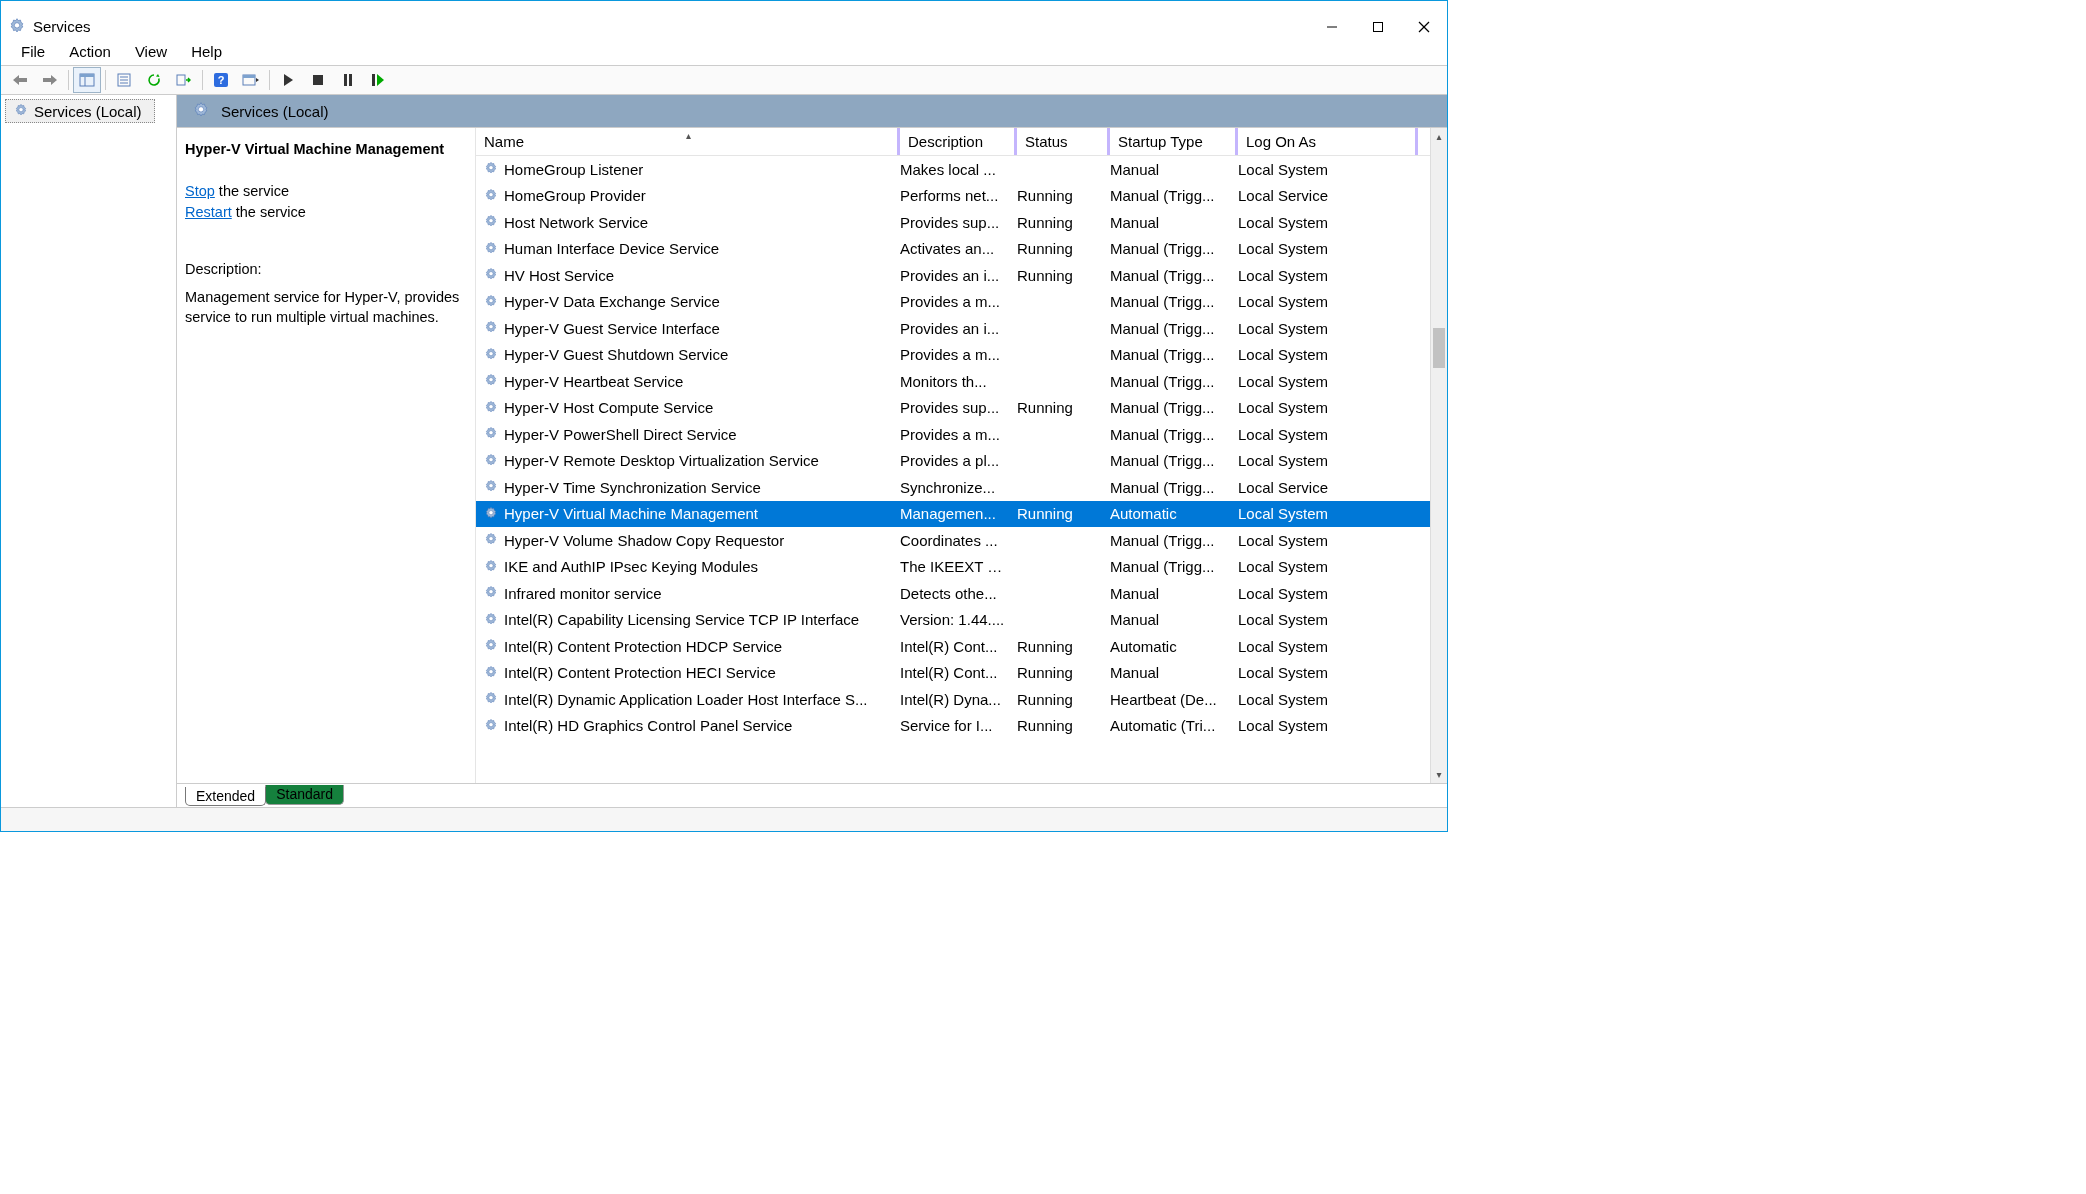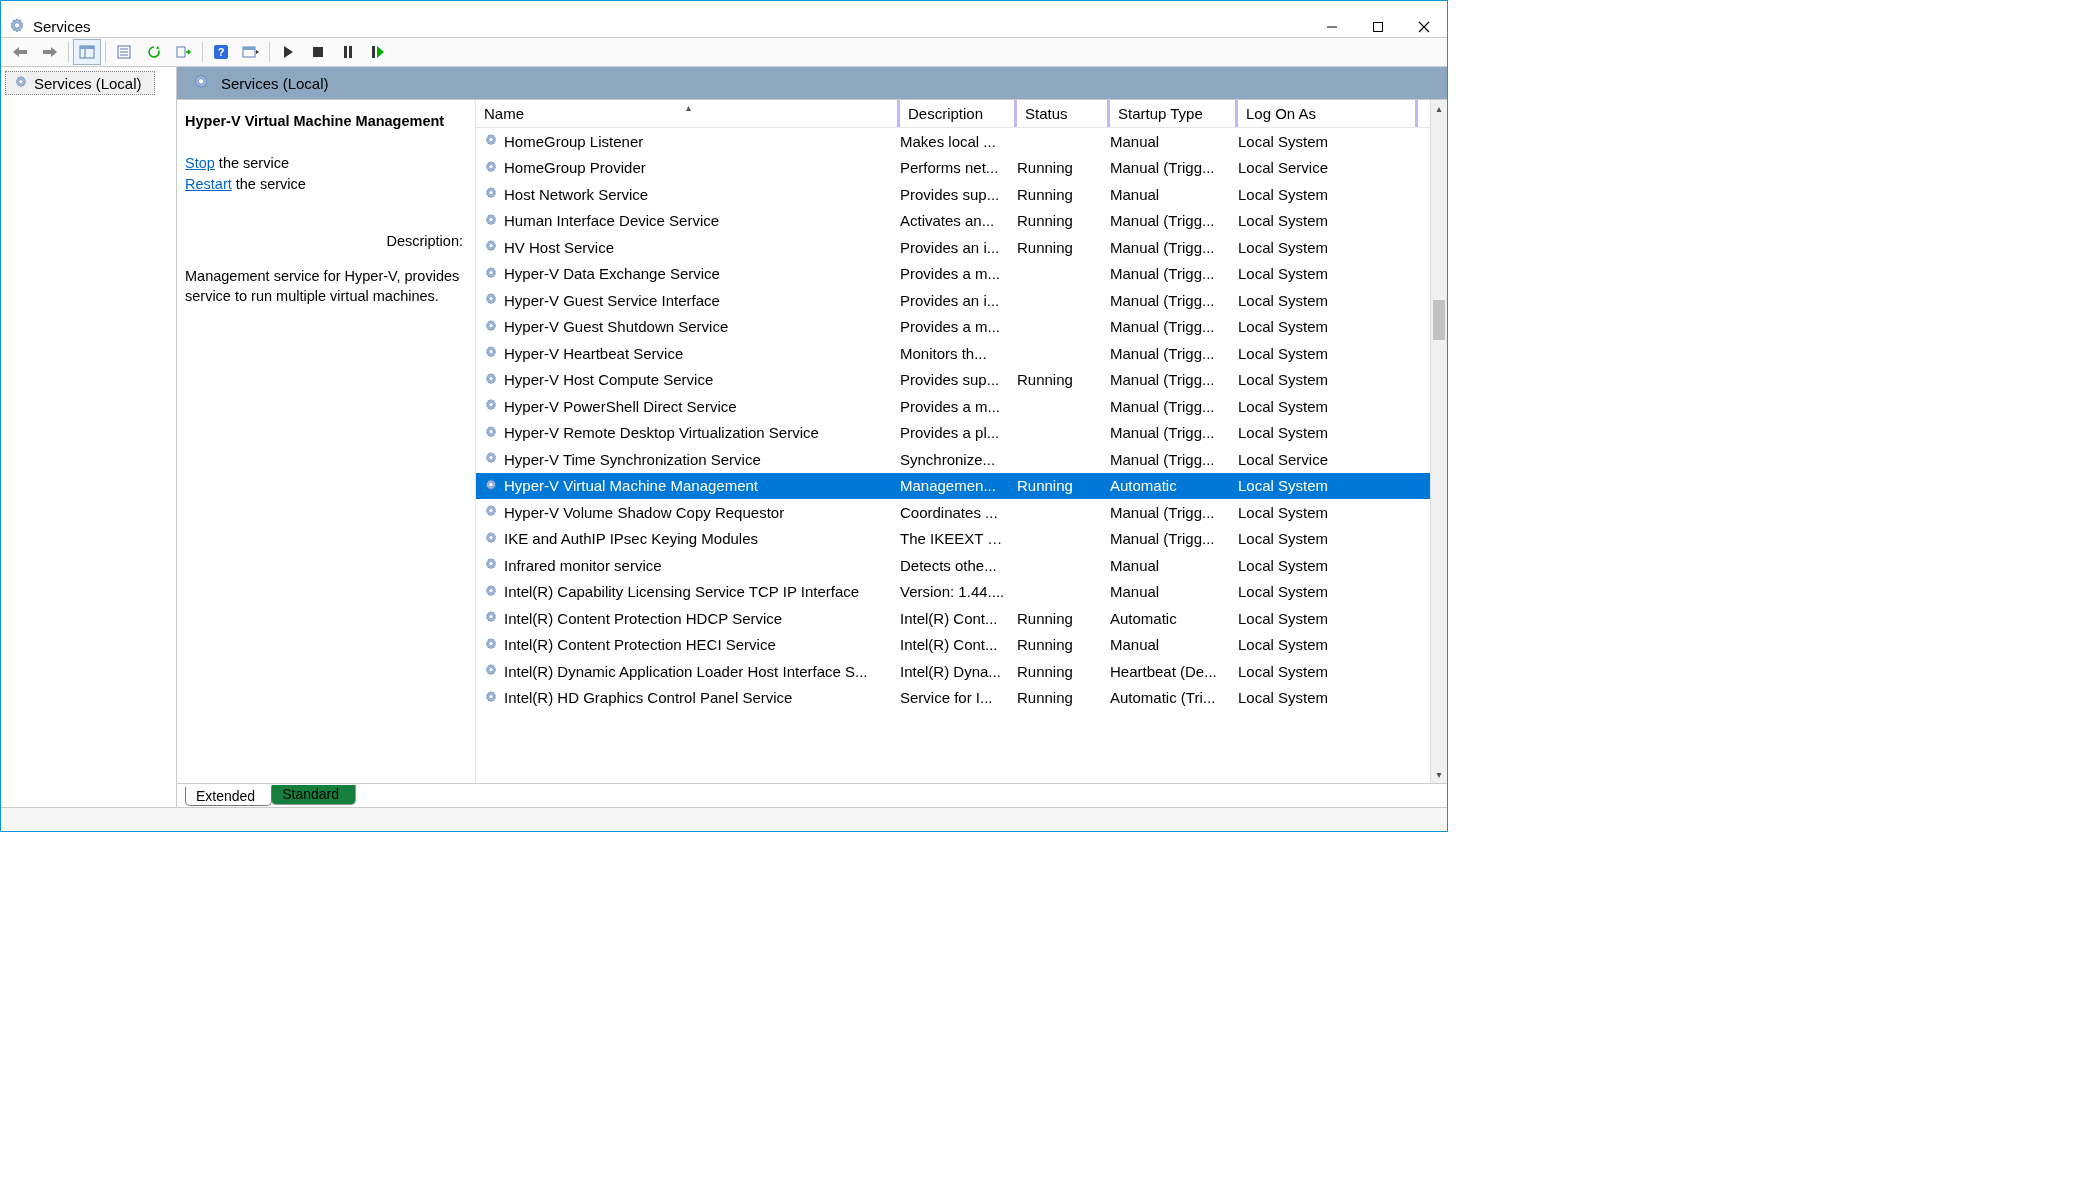--- a/index.html
+++ b/index.html
@@ -108,21 +108,21 @@
   }
 
   .details-pane {
     width:298px;
     padding:12px 12px 0 8px;
     font-size:14.5px;
   }
   .details-title { font-weight:700; margin-bottom:22px; line-height:1.3;}
   .details-links { margin-bottom:38px; line-height:1.45;}
   .link { color:#0066cc; text-decoration:underline; cursor:pointer;text-align:center; }
-  .desc-label { margin-bottom:17px;text-align:right; }
+  .desc-label { margin-bottom:10px; }
   .desc-text { line-height:1.4; }
 
   .list-pane {
     flex:1;
     display:flex;
     flex-direction:column;
     min-width:0;
     border-left:1px solid #e5e5e5;
     position:relative;
   }
@@ -198,21 +198,21 @@
   .tabs-bar {
     height:24px;
     border-top:1px solid #ccc;
     display:flex;
     align-items:flex-end;
     padding-left:8px;
     font-size:14px;
     background:#fff;
   }
   .tab {
-    padding:1px 16px 1px 10px;
+    padding:1px 10px 1px 10px;
     border:1px solid #999;
     border-top-left-radius:0;
     border-top-right-radius:0;
     border-bottom-left-radius:5px;
     border-bottom-right-radius:5px;
     border-top:none;
     background:#fff;
     margin-right:-1px;
     position:relative;
     top:-1px;
@@ -258,20 +258,26 @@
       </div>
       <div class="wc-btn close">
         <svg width="12" height="12" viewBox="0 0 12 12">
             <line x1="1" y1="1" x2="11" y2="11" stroke="#000" stroke-width="1.2"></line>
             <line x1="11" y1="1" x2="1" y2="11" stroke="#000" stroke-width="1.2"></line>
           </svg>
       </div>
     </div>
   </div>
 
+  <div class="menubar">
+    <div class="menuitem">File</div>
+    <div class="menuitem">Action</div>
+    <div class="menuitem">View</div>
+    <div class="menuitem">Help</div>
+  </div>
 
   <div class="toolbar">
     <div class="tb-btn">
         <svg width="18" height="14" viewBox="0 0 18 14">
           <path d="M8 2L2 7l6 5V9h8V5H8z" fill="#888"></path>
         </svg>
       </div>
     <div class="tb-btn">
         <svg width="18" height="14" viewBox="0 0 18 14">
           <path d="M10 2l6 5-6 5V9H2V5h8z" fill="#888"></path>

